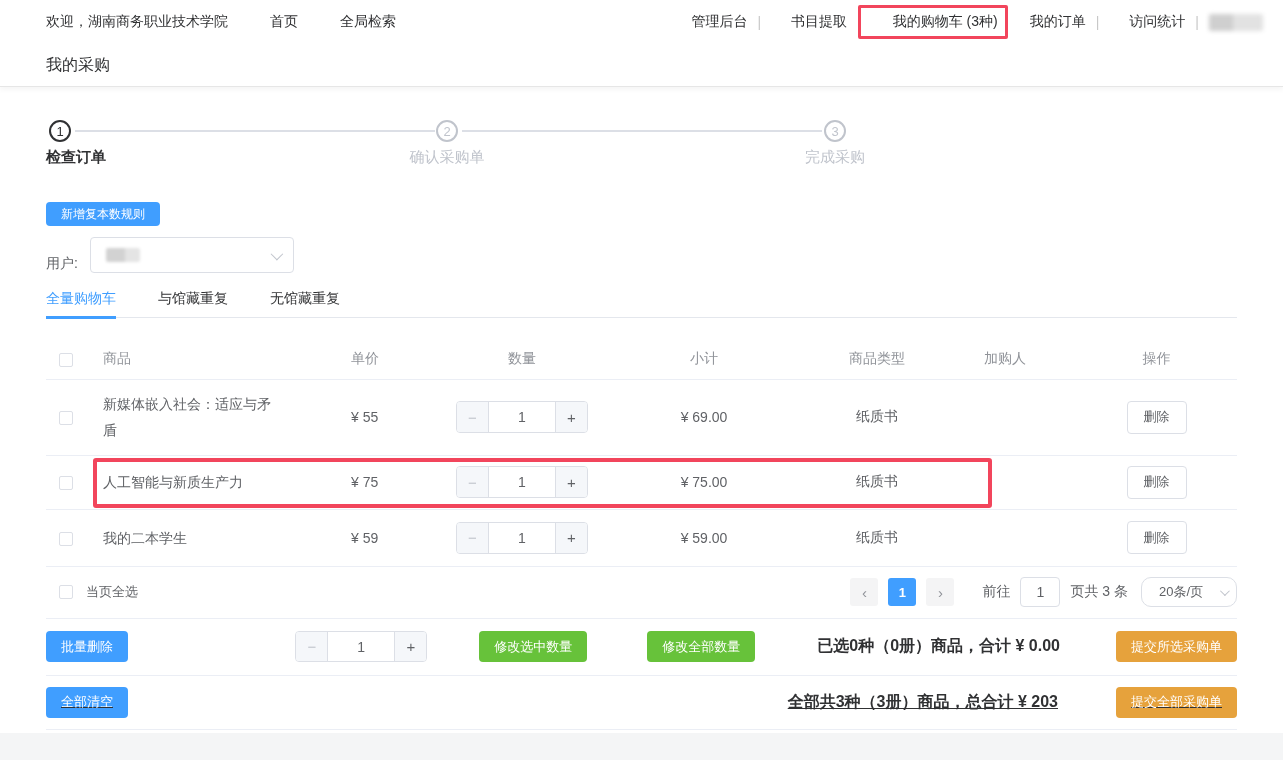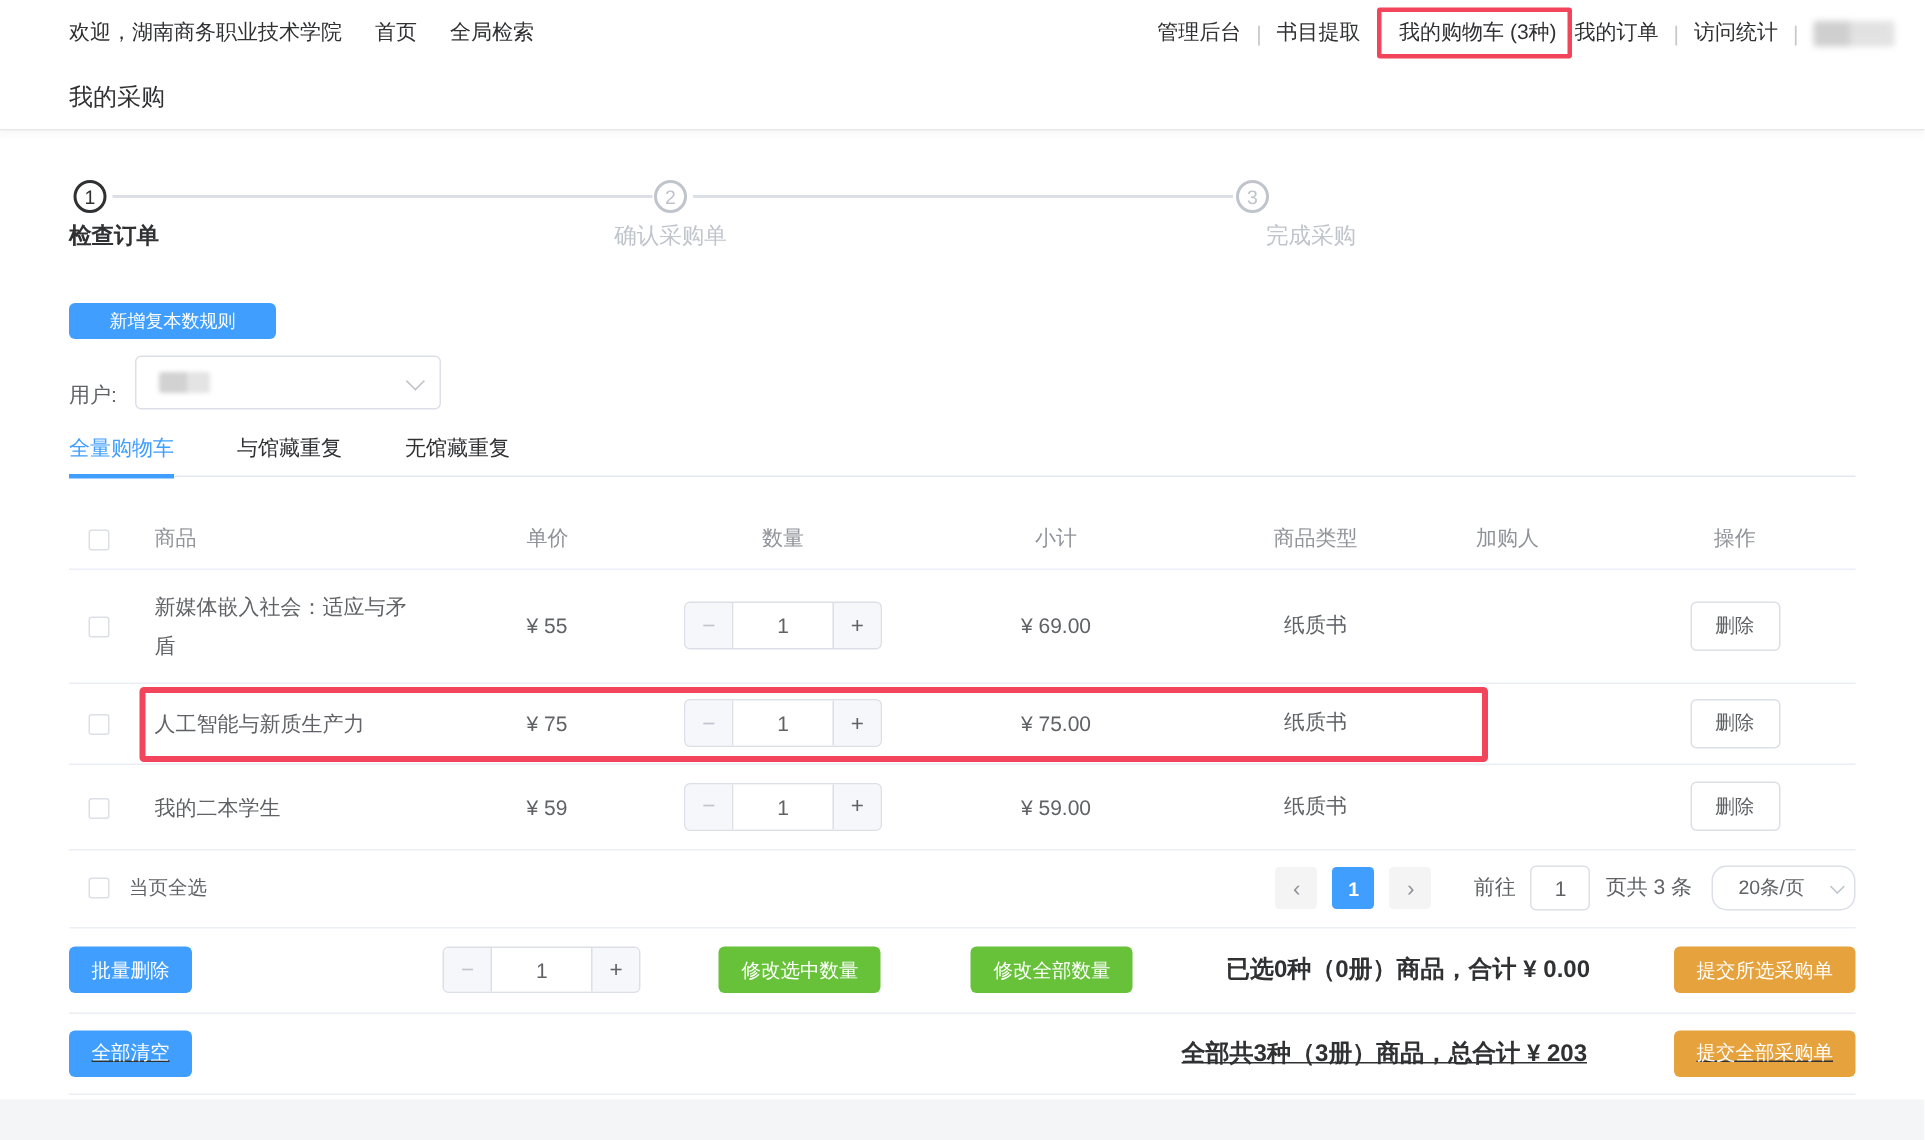--- a/index.html
+++ b/index.html
@@ -4,21 +4,21 @@
 <style>
   * { margin:0; padding:0; box-sizing:border-box; }
   html,body { width:1283px; height:760px; background:#fff; overflow:hidden;
     font-family:"Liberation Sans","DejaVu Sans",sans-serif; color:#303133; }
   body { position:relative; }
 
   
   .topnav { height:44px; display:flex; align-items:center; padding:0 20px 0 46px; font-size:14px; }
   .topnav .left { display:flex; align-items:center; gap:22px; }
   .topnav .right { margin-left:auto; display:flex; align-items:center; gap:10px; }
-  .nav-link { color:#303133; cursor:pointer; }
+  .nav-link { color:#303133; cursor:pointer;margin-left:20px; }
   .nav-sep { color:#c8c8c8; }
   .cart-wrap { position:relative; display:inline-block; padding:0 2px; }
   .anno-cart { position:absolute; top:-8px; bottom:-8px; left:-13px; right:-8px;
     border:3px solid #f2455c; border-radius:2px; pointer-events:none; }
   .blur-block { width:54px; height:17px; border-radius:2px;
     background:linear-gradient(90deg,#cfcfcf 0 45%,#e2e2e2 45% 100%); filter:blur(2px); }
   .blur-small { width:34px; height:14px; border-radius:2px;
     background:linear-gradient(90deg,#d2d2d2 0 55%,#e4e4e4 55% 100%); filter:blur(1.5px); }
 
   
@@ -40,21 +40,21 @@
   .step-label.centered { transform:translateX(-50%); }
 
   
   .btn { display:inline-flex; align-items:center; justify-content:center;
     border:none; border-radius:4px; cursor:pointer; white-space:nowrap;
     font-family:inherit; }
   .btn-blue  { background:#409eff; color:#fff; }
   .btn-green { background:#67c23a; color:#fff; }
   .btn-orange{ background:#e6a23c; color:#fff; }
   .btn-plain { background:#fff; color:#606266; border:1px solid #dcdfe6; }
-  .add-rule  { height:24px; padding:0 27px; font-size:12px; margin-top:28px; }
+  .add-rule  { height:24px; padding:0 15px; font-size:12px; margin-top:28px; }
   .bar-btn   { height:31px; padding:0 15px; font-size:13px; }
 
   
   .user-row { margin-top:11px; height:36px; display:flex; align-items:flex-end; }
   .user-label { font-size:14px; color:#606266; width:44px; }
   .select-box { position:relative; width:204px; height:36px; border:1px solid #dcdfe6;
     border-radius:4px; display:flex; align-items:center; padding:0 30px 0 15px; cursor:pointer; }
   .chevron { width:9px; height:9px; border-right:1.5px solid #c0c4cc;
     border-bottom:1.5px solid #c0c4cc; transform:rotate(45deg) translateY(-2px); }
   .select-box .chevron { position:absolute; right:13px; top:13px; }
@@ -160,21 +160,21 @@
 
   
   <div class="steps">
     <div class="step-circle active" style="left:3px">1</div>
     <div class="step-line" style="left:29px;  width:360px"></div>
     <div class="step-circle" style="left:390px">2</div>
     <div class="step-line" style="left:416px; width:360px"></div>
     <div class="step-circle" style="left:778px">3</div>
     <div class="step-label active" style="left:0">检查订单</div>
     <div class="step-label centered" style="left:401px">确认采购单</div>
-    <div class="step-label centered" style="left:828px">完成采购</div>
+    <div class="step-label centered" style="left:789px">完成采购</div>
   </div>
 
   
   <button class="btn btn-blue add-rule">新增复本数规则</button>
 
   <div class="user-row">
     <span class="user-label">用户:</span>
     <div class="select-box">
       <span class="blur-small"></span>
       <span class="chevron"></span>

